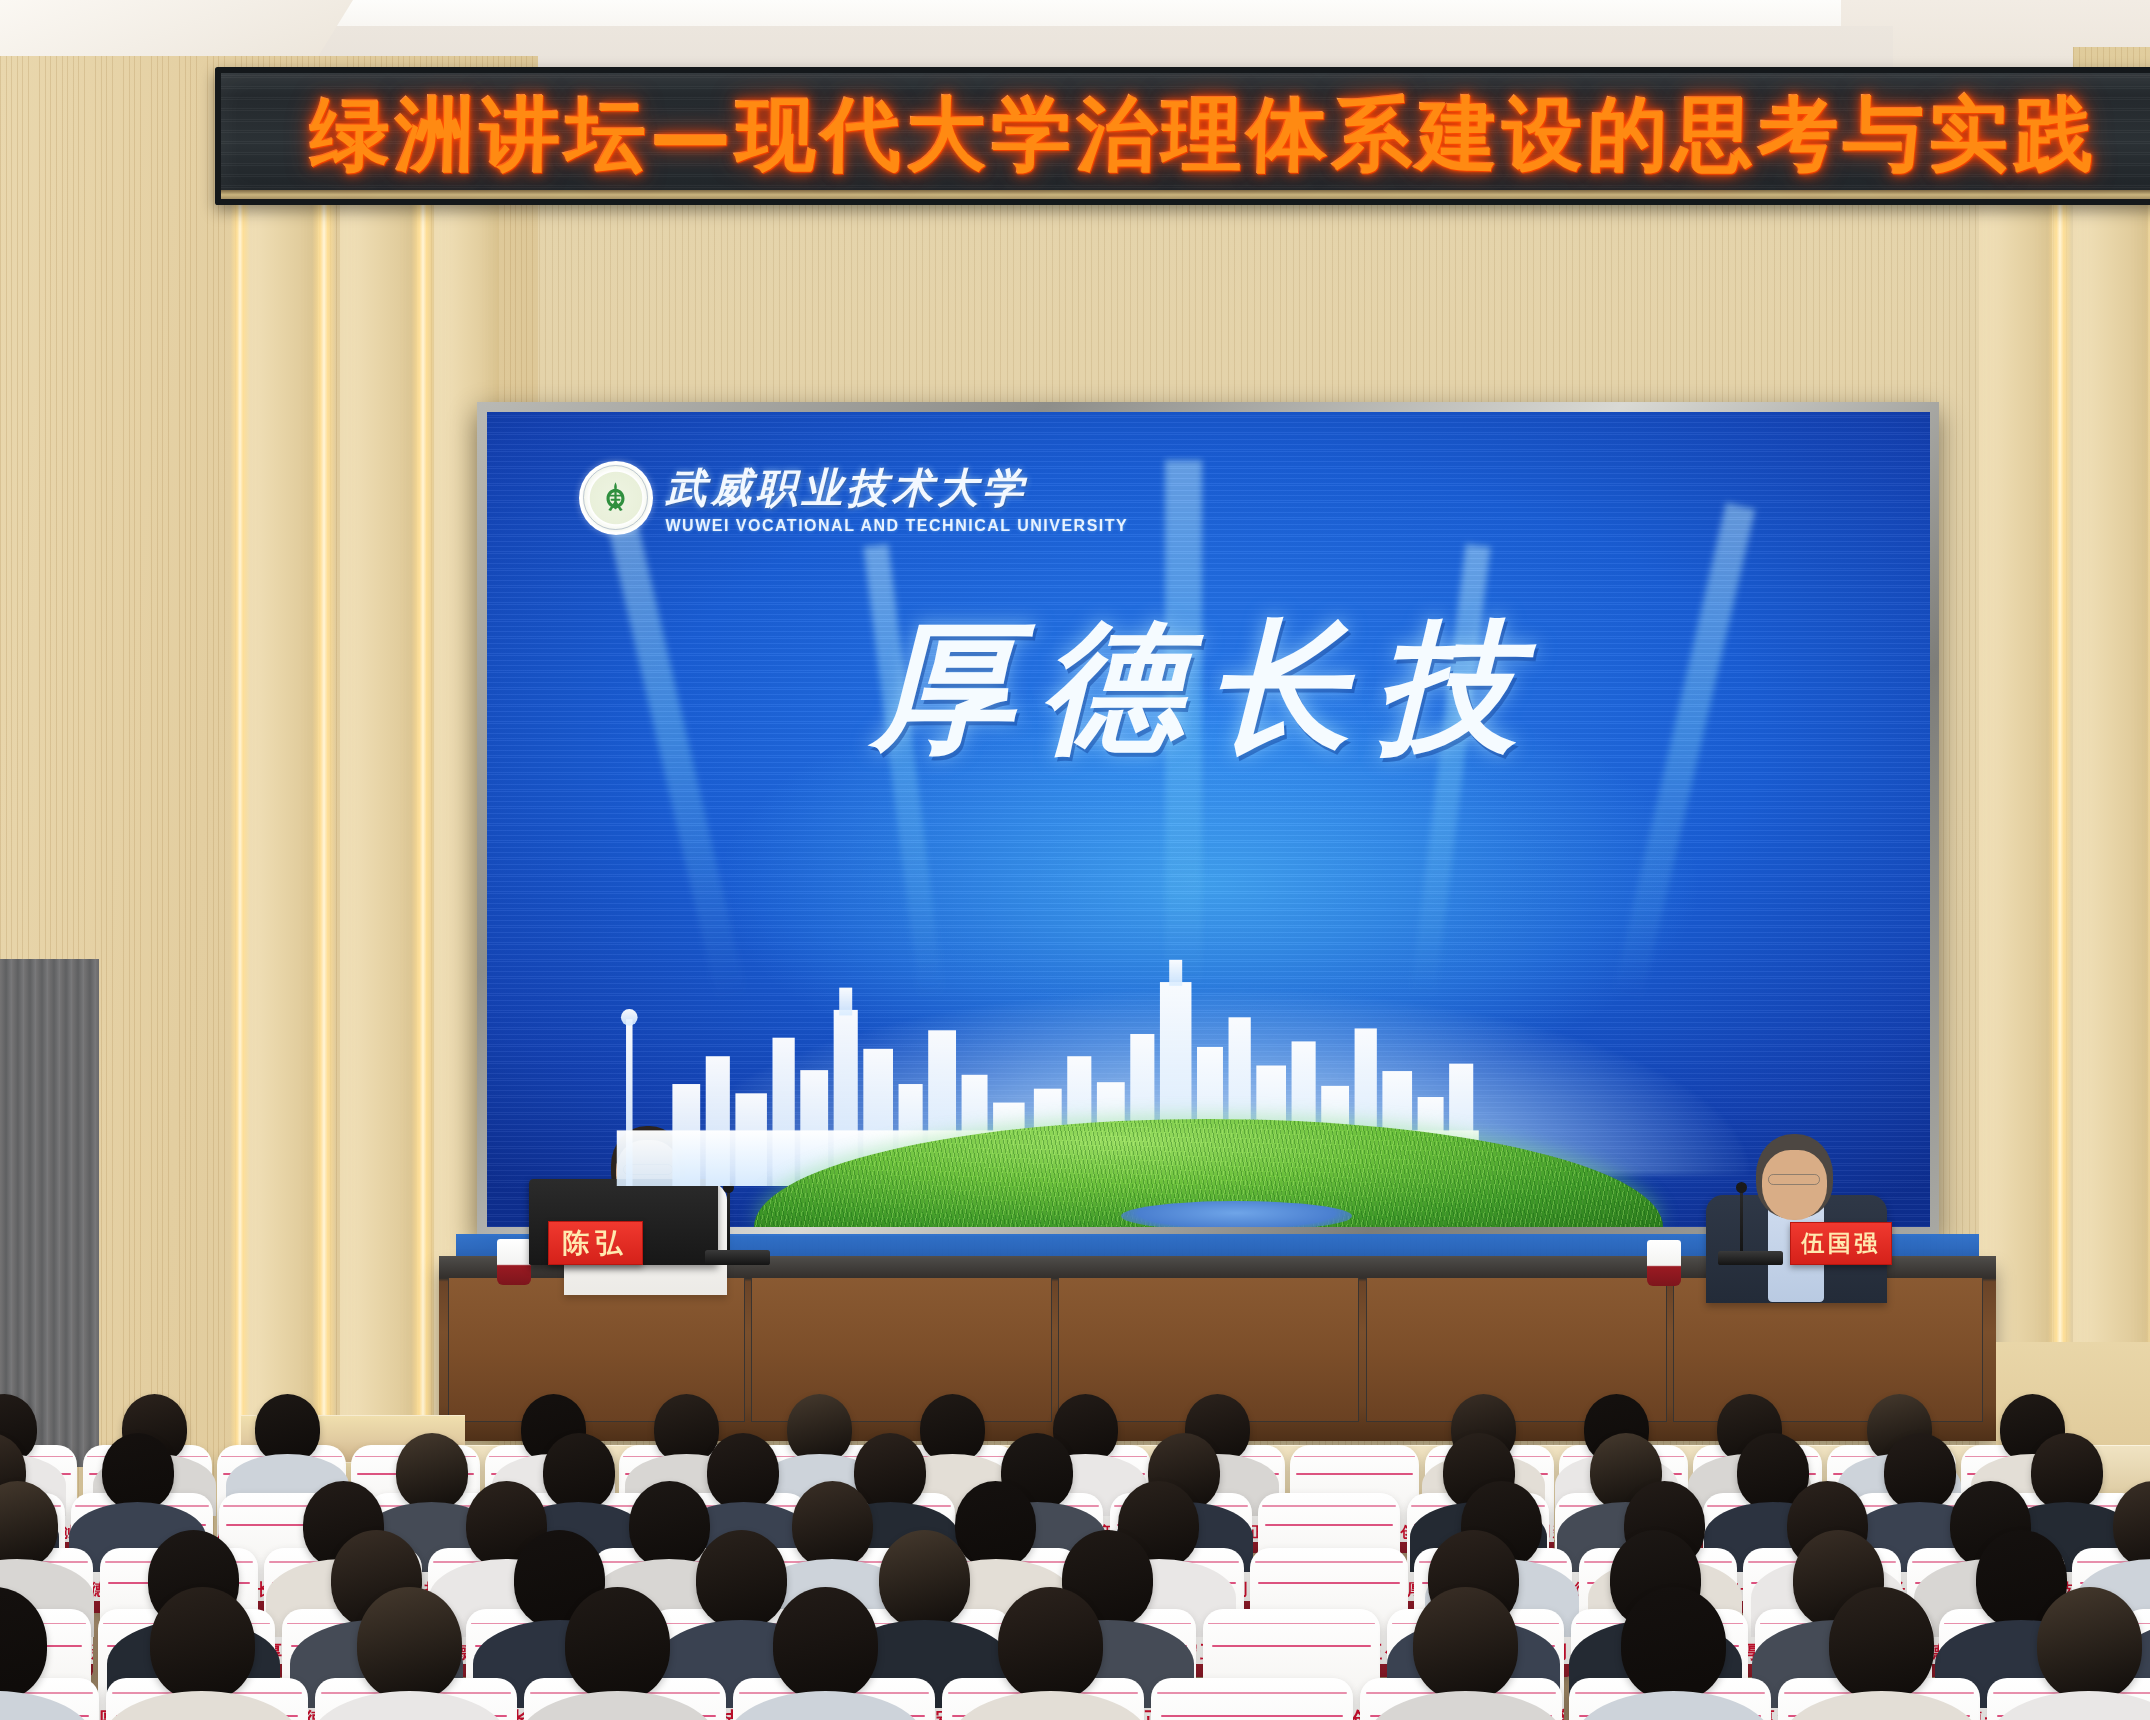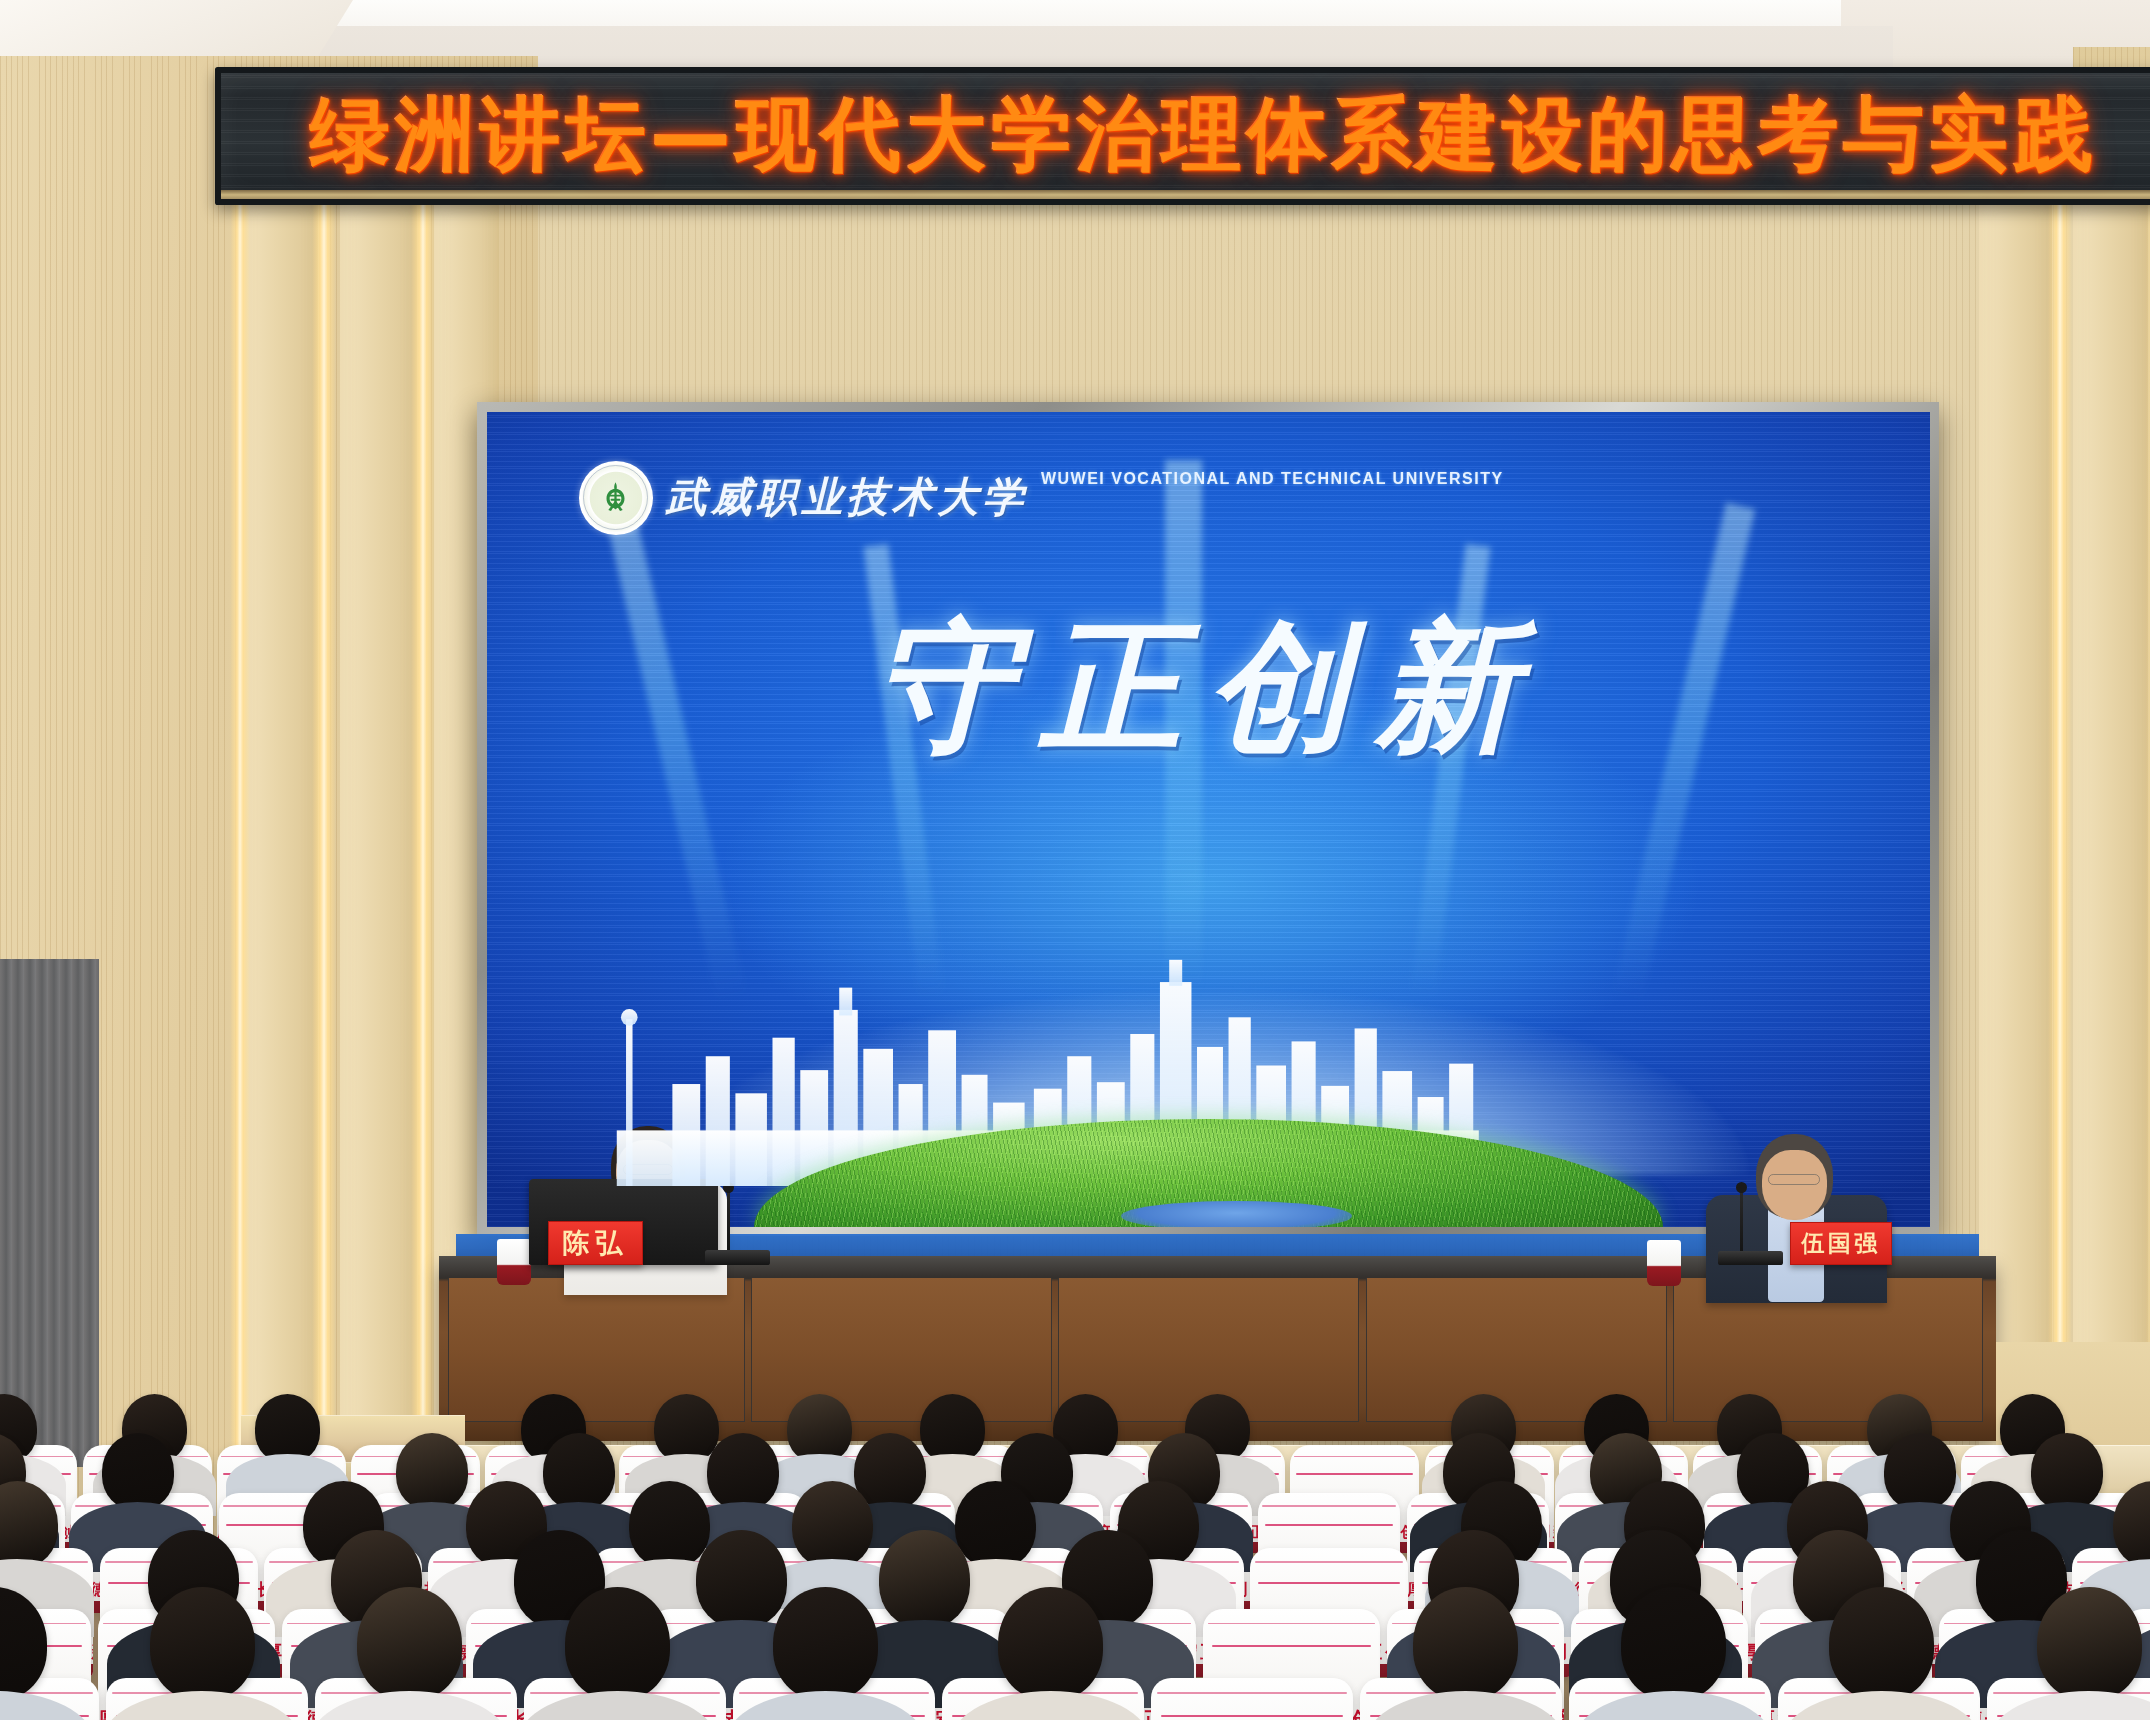--- a/index.html
+++ b/index.html
@@ -139,21 +139,21 @@
     border: 2.2px solid rgba(255,255,255,0.92);
     position: relative;
     box-shadow: 0 0 7.7px rgba(255,255,255,0.35);
     display: flex; align-items: center; justify-content: center;
   }
   .logo-seal .ring-text {
     position:absolute; inset:2.6px; border-radius:50%;
     border: 1.3px solid rgba(120,140,170,0.45);
   }
   .logo-seal svg { width: 45px; height: 45px; }
-  .logo-names { display: flex; flex-direction: row; gap: 13px; }
+  .logo-names { display: flex; flex-direction: column; gap: 1px; }
   .logo-cn {
     font-size: 41px; font-weight: 700; color: #f2f8ff; letter-spacing: 4.3px;
     font-family: "DejaVu Sans","Liberation Sans",sans-serif;
     text-shadow: 0 0 6px rgba(180,225,255,0.65), 0.9px 1.3px 2.6px rgba(0,25,80,0.55);
     font-style: italic;
   }
   .logo-en {
     font-size: 16px; font-weight: 700; color: #e7f2ff; letter-spacing: 1.5px;
     text-shadow: 0 0 3.4px rgba(150,210,255,0.6);
   }
@@ -390,21 +390,21 @@
               <rect x="39" y="53" width="22" height="4" rx="2"></rect>
             </g>
           </svg>
         </div>
         <div class="logo-names">
           <div class="logo-cn">武威职业技术大学</div>
           <div class="logo-en">WUWEI VOCATIONAL AND TECHNICAL UNIVERSITY</div>
         </div>
       </div>
 
-      <div class="main-title">守正创新</div>
+      <div class="main-title">厚德长技</div>
 
       <div class="subtitle-block">
       </div>
 
       <div class="glow-arc"></div>
       <svg class="skyline" viewBox="0 0 1200 260" preserveAspectRatio="none">
         <defs>
           <linearGradient id="bgrad" x1="0" y1="0" x2="0" y2="1">
             <stop offset="0%" stop-color="#ffffff" stop-opacity="0.97"></stop>
             <stop offset="100%" stop-color="#d9ecff" stop-opacity="0.9"></stop>

